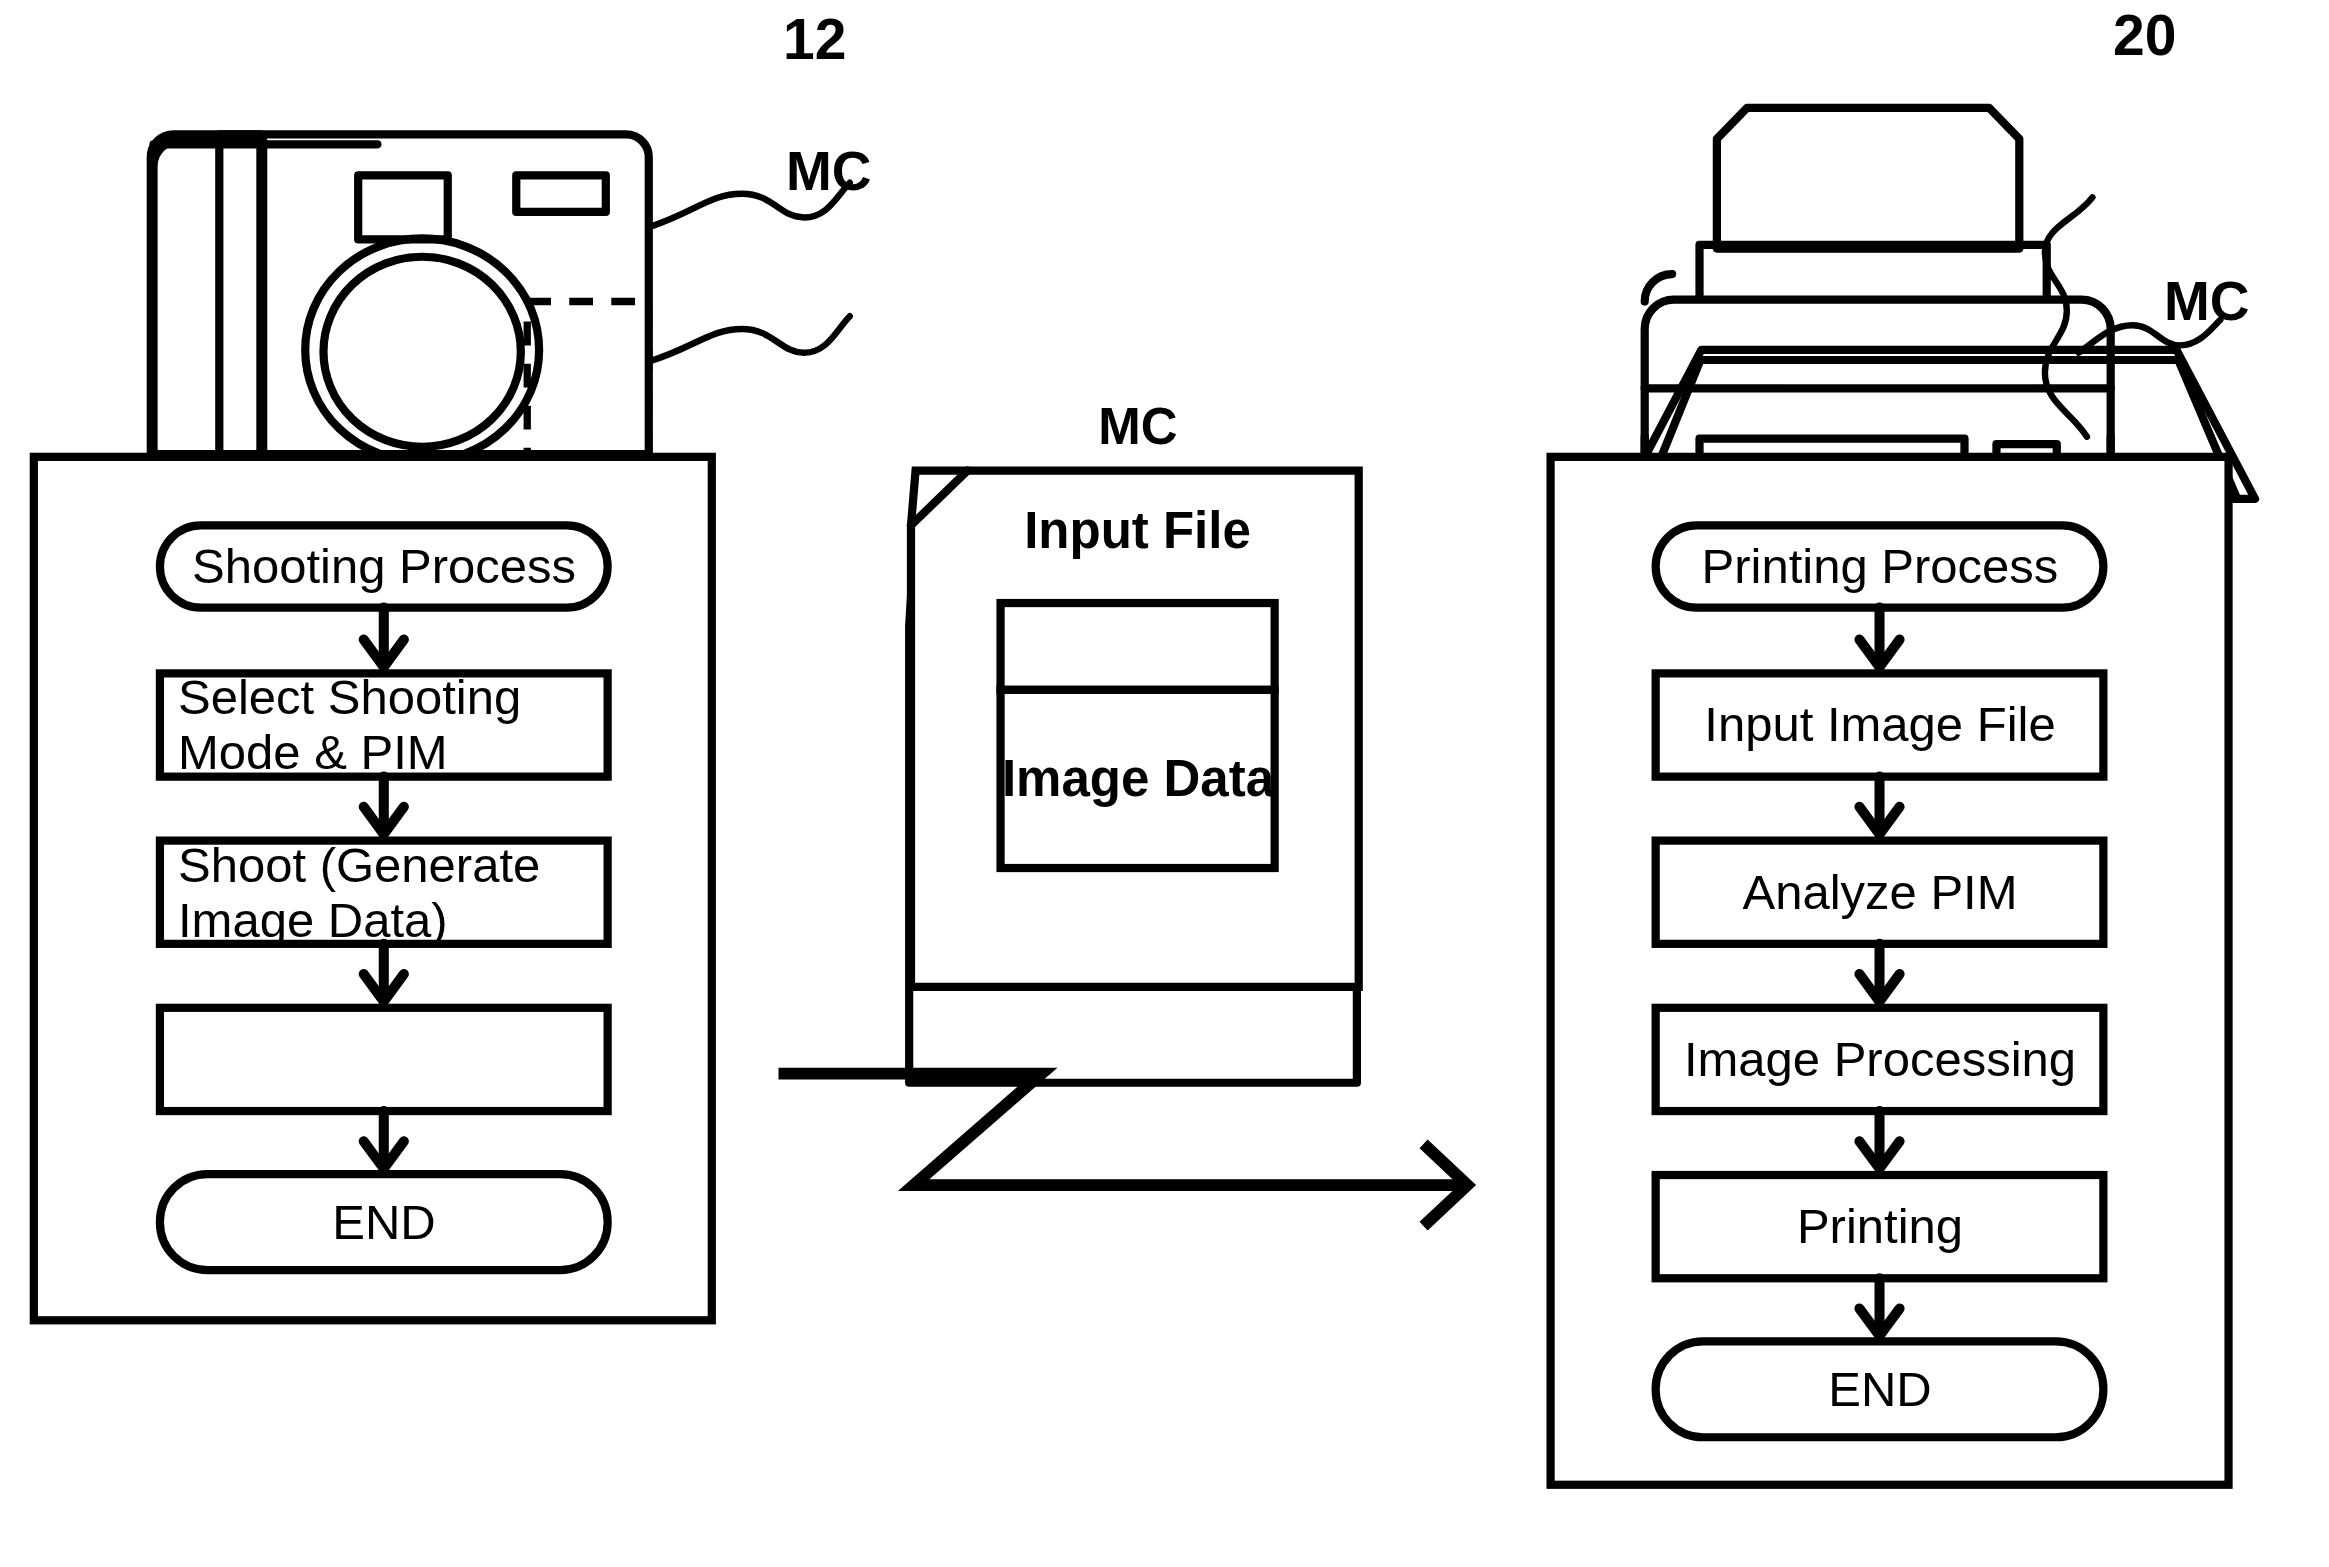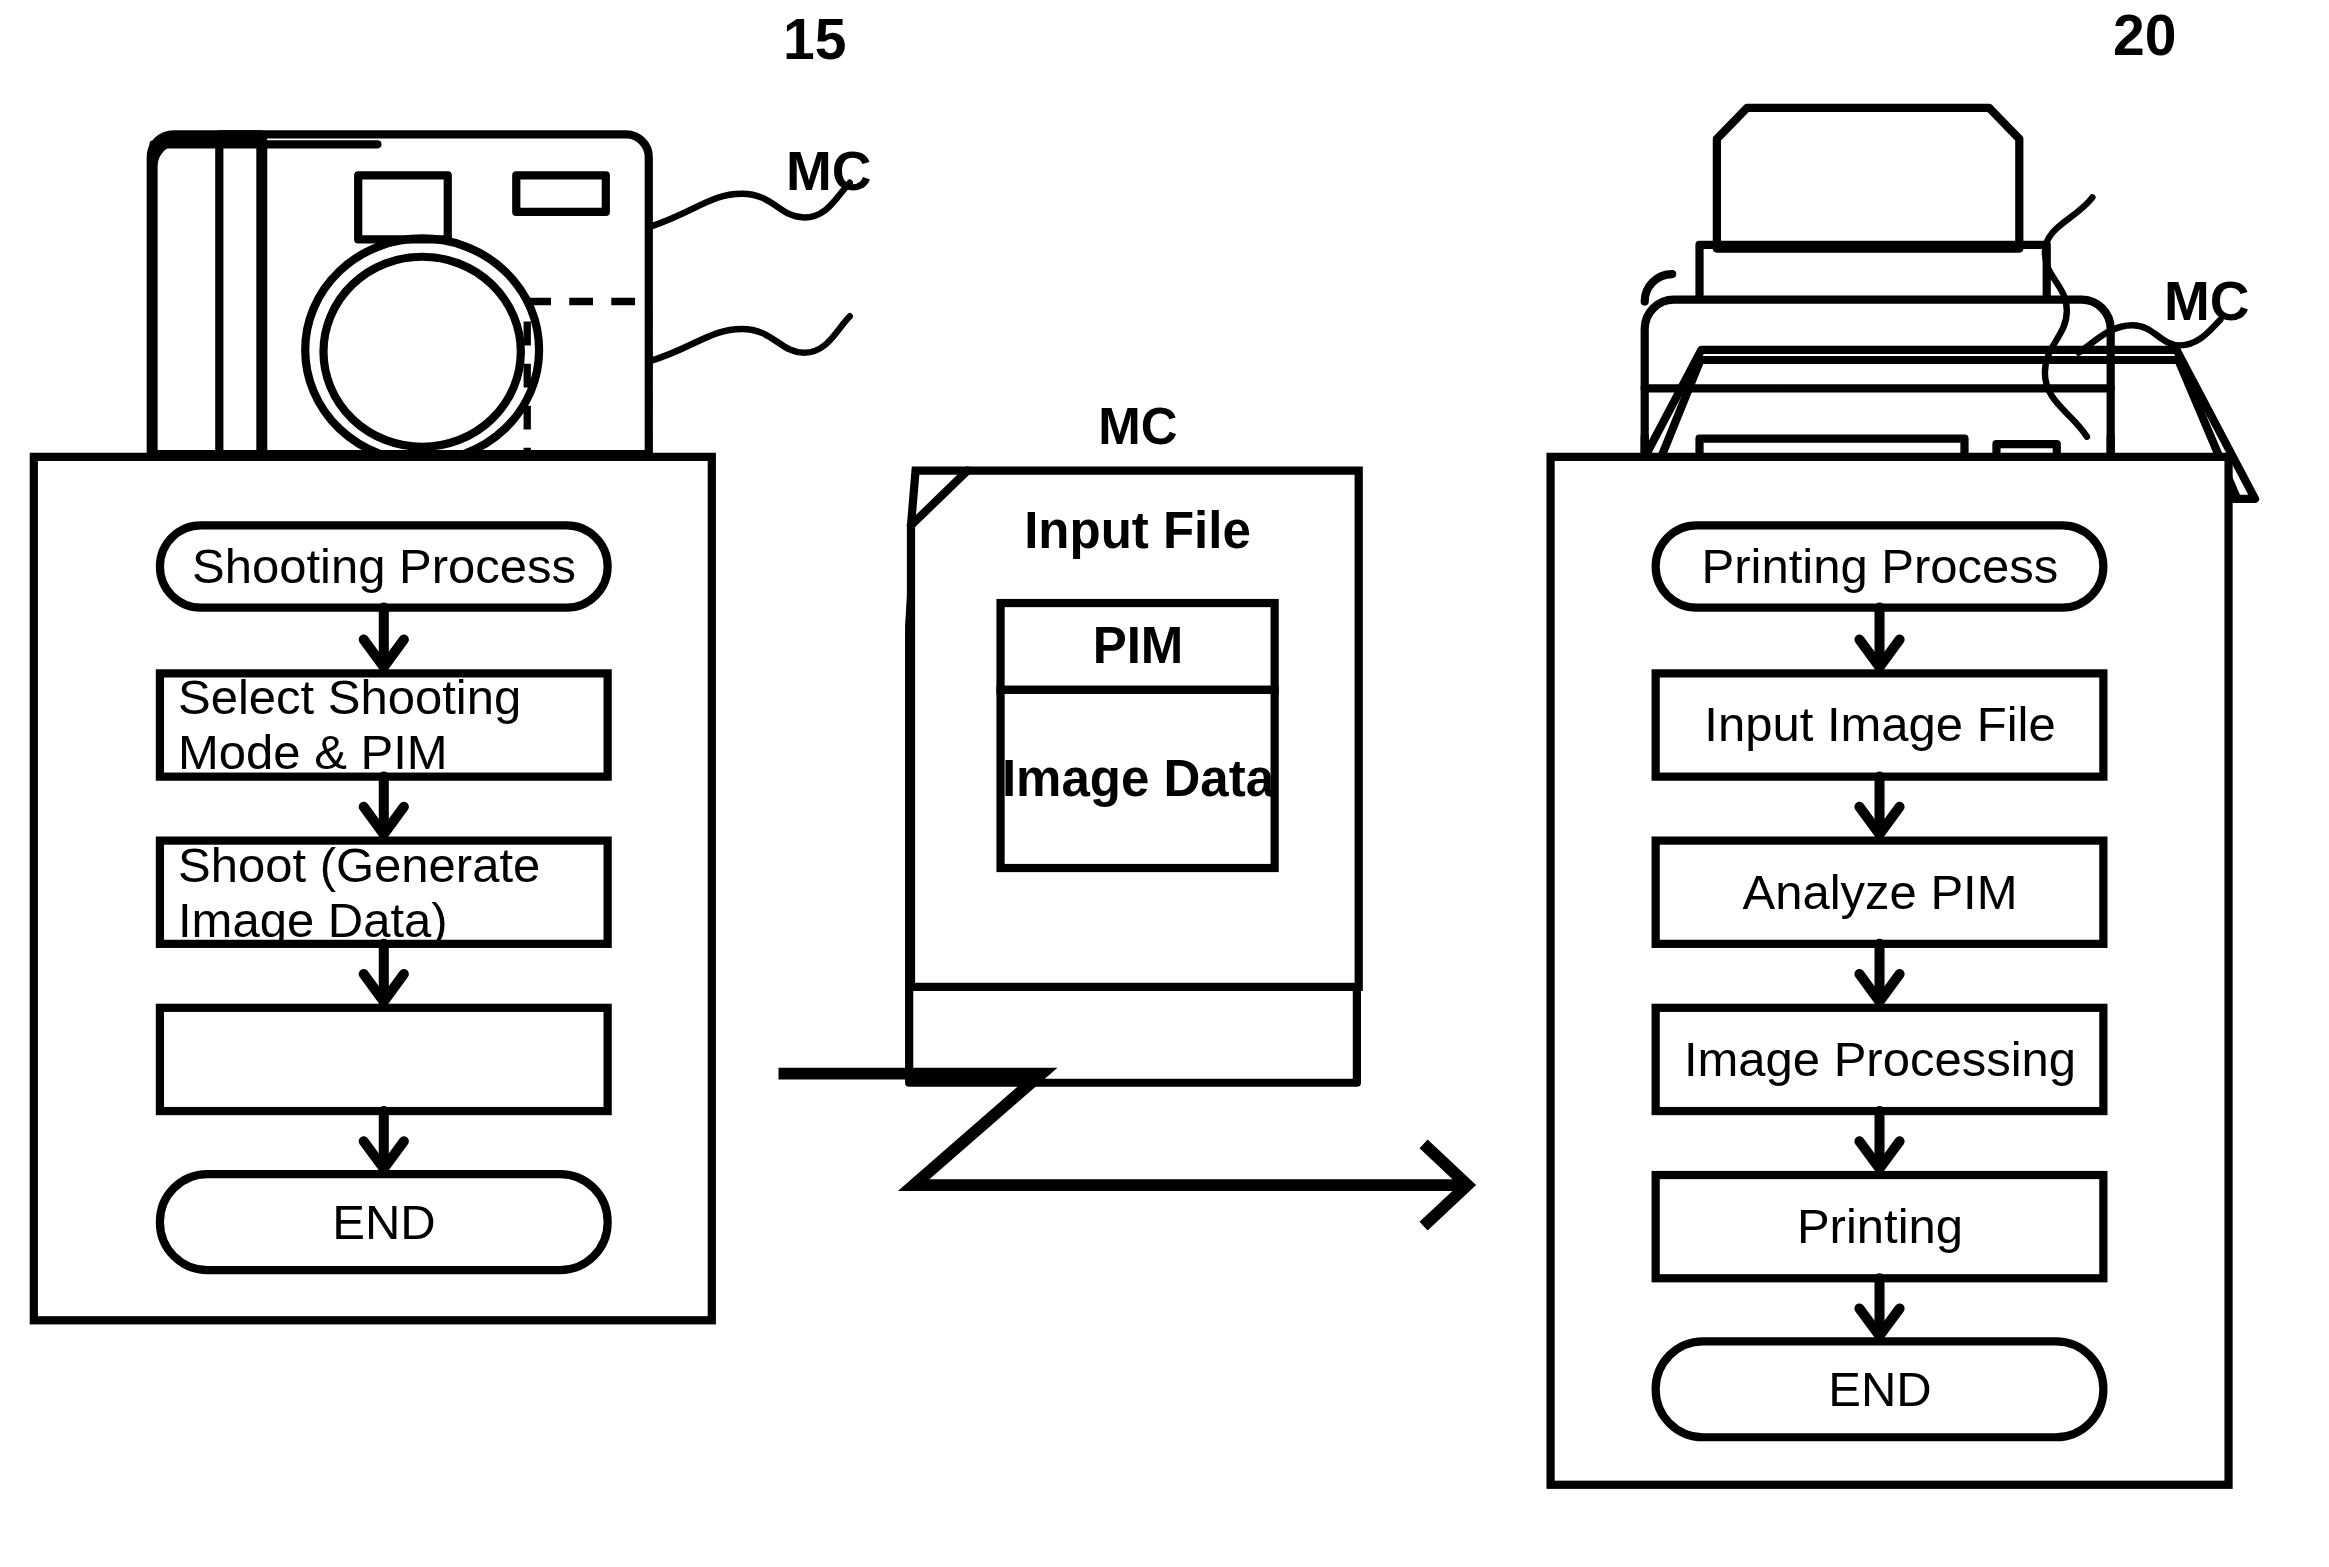--- a/index.html
+++ b/index.html
@@ -212,33 +212,32 @@
 
       <rect class="st-box" x="1812" y="1286" width="490" height="113"></rect>
       <path class="st-arr" d="M2057,1399 v58"></path>
       <path class="st-arr" d="M2035,1432 l22,30 l22,-30"></path>
 
       <rect class="st-box" x="1812" y="1468" width="490" height="105" rx="52" ry="52"></rect>
     </g>
 
   </svg>
 
-  <div class="lbl ref-num" style="left:783px; top:11px;">15</div>
+  <div class="lbl ref-num" style="left:783px; top:11px;">12</div>
 
   <div class="lbl mc-label" style="left:786px; top:144px;">MC</div>
 
   <div class="lbl ref-num" style="left:2113px; top:7.3px;">20</div>
 
   <div class="lbl mc-label" style="left:2164px; top:274px;">MC</div>
 
   <div class="card-text" style="left:1001px; top:400px; width:274px; height:55px;">MC</div>
 
   <div class="card-text" style="left:916px; top:503px; width:443px; height:57px;">Input File</div>
 
-  <div class="card-text" style="left:1001px; top:603px; width:274px; height:87px;">PIM</div>
 
   <div class="card-text" style="left:1001px; top:690px; width:274px; height:178px;">Image Data</div>
 
   <div class="flow-text" style="left:160px; top:525px; width:448px; height:82px;">Shooting Process</div>
 
   <div class="flow-text left-align" style="left:178px; top:673px; width:429px; height:103px;">Select Shooting Mode
 &amp; PIM</div>
 
   <div class="flow-text left-align" style="left:178px; top:841px; width:429px; height:103px;">Shoot
 (Generate Image Data)</div>

